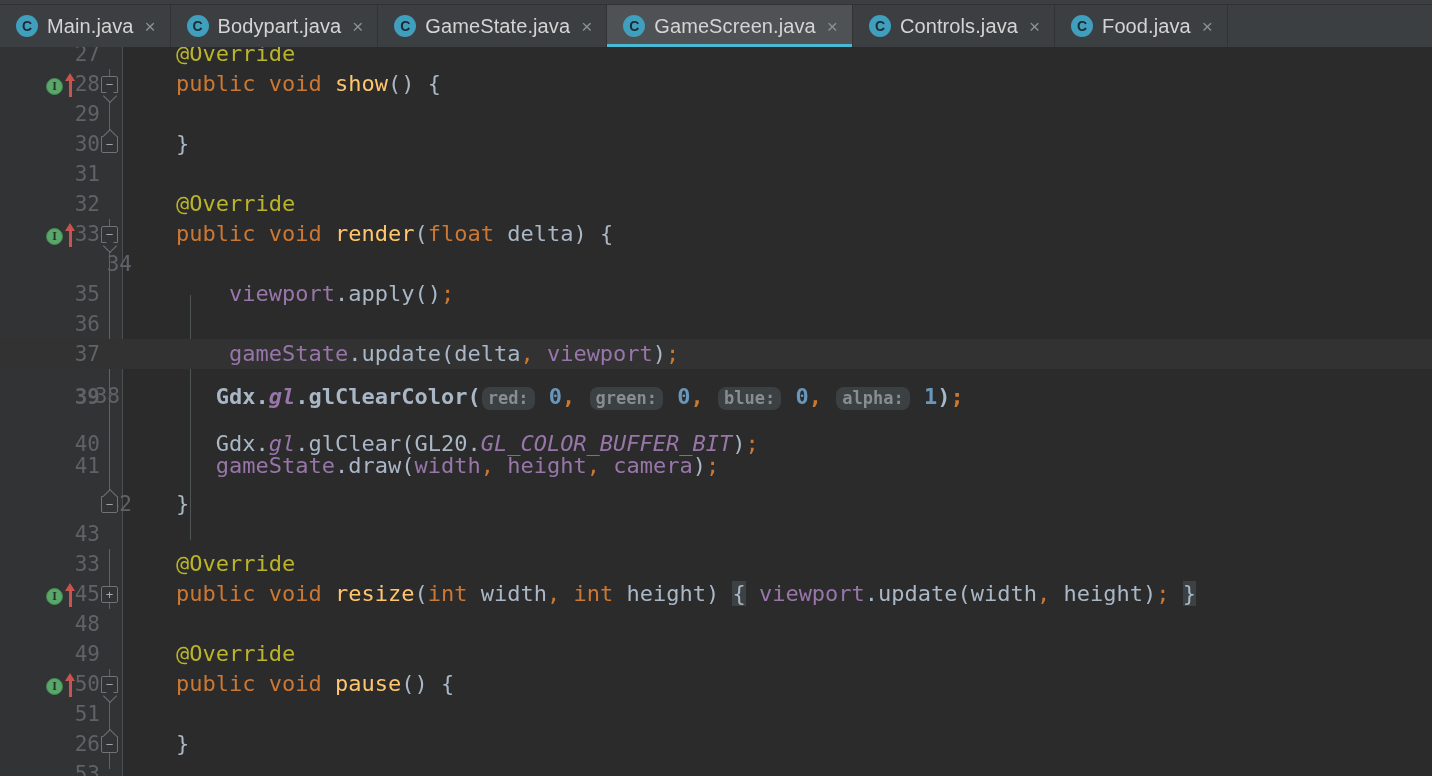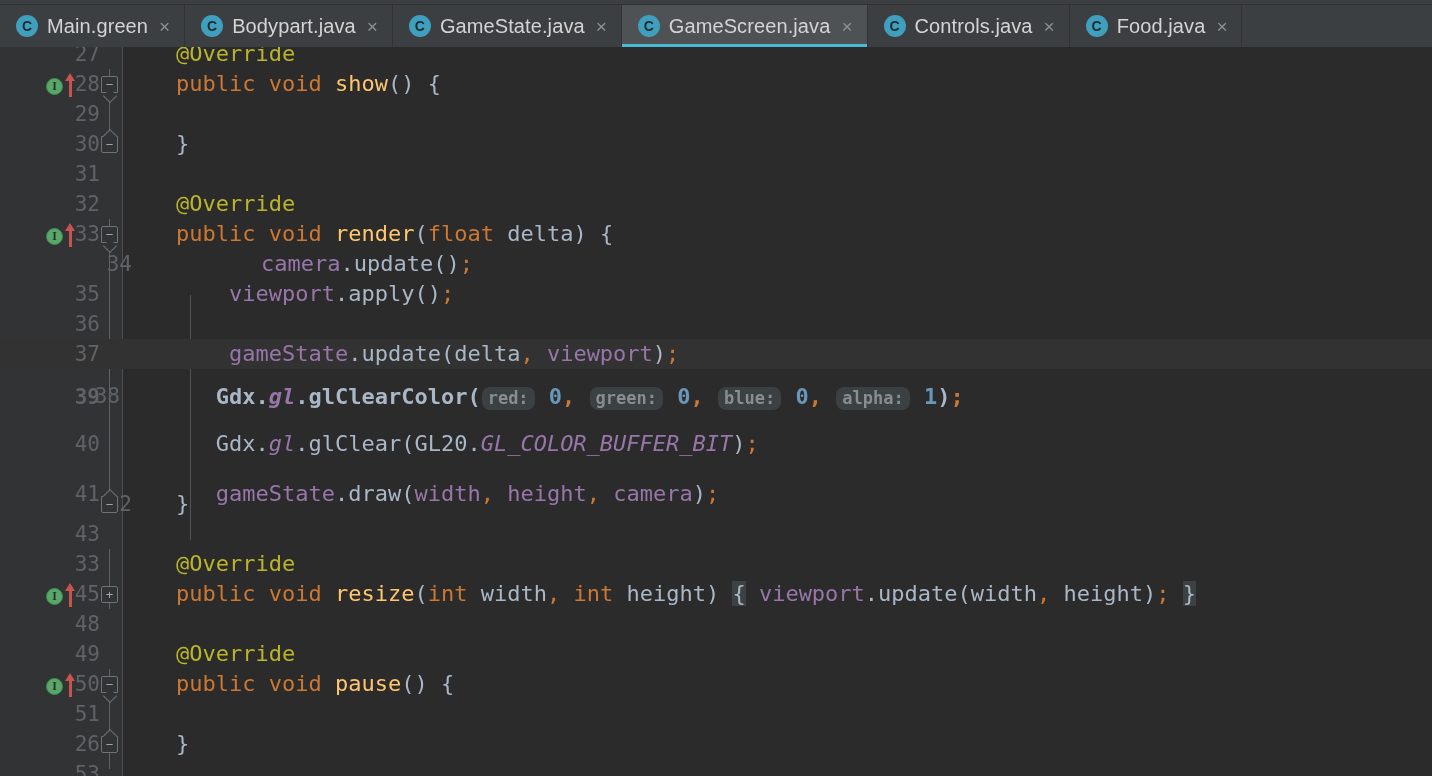--- a/index.html
+++ b/index.html
@@ -269,21 +269,21 @@
 </style>
 </head>
 <body>
 
 <div id="top-strip"></div>
 
 <div id="tabbar">
 
   <div class="tab">
     <span class="tab-icon">C</span>
-    <span class="tab-label">Main.green</span>
+    <span class="tab-label">Main.java</span>
     <span class="tab-close">×</span>
   </div>
 
   <div class="tab">
     <span class="tab-icon">C</span>
     <span class="tab-label">Bodypart.java</span>
     <span class="tab-close">×</span>
   </div>
 
   <div class="tab">
@@ -363,21 +363,20 @@
     <span class="impl-icon">
       <span class="impl-circle">I</span>
       <span class="impl-arrow"></span>
     </span>
     <span class="fold-marker top" style="top:7px;">−</span>
     <span class="code"><span class="t-kw">public void </span><span class="t-mdecl">render</span><span class="t-plain">(</span><span class="t-kw">float</span><span class="t-plain"> delta) {</span></span>
   </div>
 
   <div class="row" style="top:202px;margin-left:32px;">
     <span class="lineno">34</span>
-    <span class="code"><span class="t-plain">    </span><span class="t-field">camera</span><span class="t-plain">.update()</span><span class="t-semi">;</span></span>
   </div>
 
   <div class="row" style="top:232px;">
     <span class="lineno">35</span>
     <span class="code"><span class="t-plain">    </span><span class="t-field">viewport</span><span class="t-plain">.apply()</span><span class="t-semi">;</span></span>
   </div>
 
   <div class="row" style="top:262px;">
     <span class="lineno">36</span>
   </div>
@@ -394,21 +393,21 @@
   <div class="row" style="top:335px;font-weight:bold;">
     <span class="lineno">39</span>
     <span class="code"><span class="t-plain">   Gdx.</span><span class="t-static">gl</span><span class="t-plain">.glClearColor(</span><span class="hint"><span>red:</span></span><span class="t-num"> 0</span><span class="t-comma">,</span><span class="t-plain"> </span><span class="hint"><span>green:</span></span><span class="t-num"> 0</span><span class="t-comma">,</span><span class="t-plain"> </span><span class="hint"><span>blue:</span></span><span class="t-num"> 0</span><span class="t-comma">,</span><span class="t-plain"> </span><span class="hint"><span>alpha:</span></span><span class="t-num"> 1</span><span class="t-plain">)</span><span class="t-semi">;</span></span>
   </div>
 
   <div class="row" style="top:382px;">
     <span class="lineno">40</span>
     <span class="code"><span class="t-plain">   Gdx.</span><span class="t-static">gl</span><span class="t-plain">.glClear(GL20.</span><span class="t-static">GL_COLOR_BUFFER_BIT</span><span class="t-plain">)</span><span class="t-semi">;</span></span>
   </div>
 
-  <div class="row" style="top:432px;text-decoration:underline;">
+  <div class="row" style="top:404px;text-decoration:underline;">
     <span class="lineno">41</span>
     <span class="code"><span class="t-plain">   </span><span class="t-field">gameState</span><span class="t-plain">.draw(</span><span class="t-field">width</span><span class="t-comma">,</span><span class="t-plain"> </span><span class="t-field">height</span><span class="t-comma">,</span><span class="t-plain"> </span><span class="t-field">camera</span><span class="t-plain">)</span><span class="t-semi">;</span></span>
   </div>
 
   <div class="row" style="top:442px;padding-left:32px;">
     <span class="lineno">42</span>
     <span class="fold-marker bottom" style="top:7px;">−</span>
     <span class="code"><span class="t-plain">}</span></span>
   </div>
 

